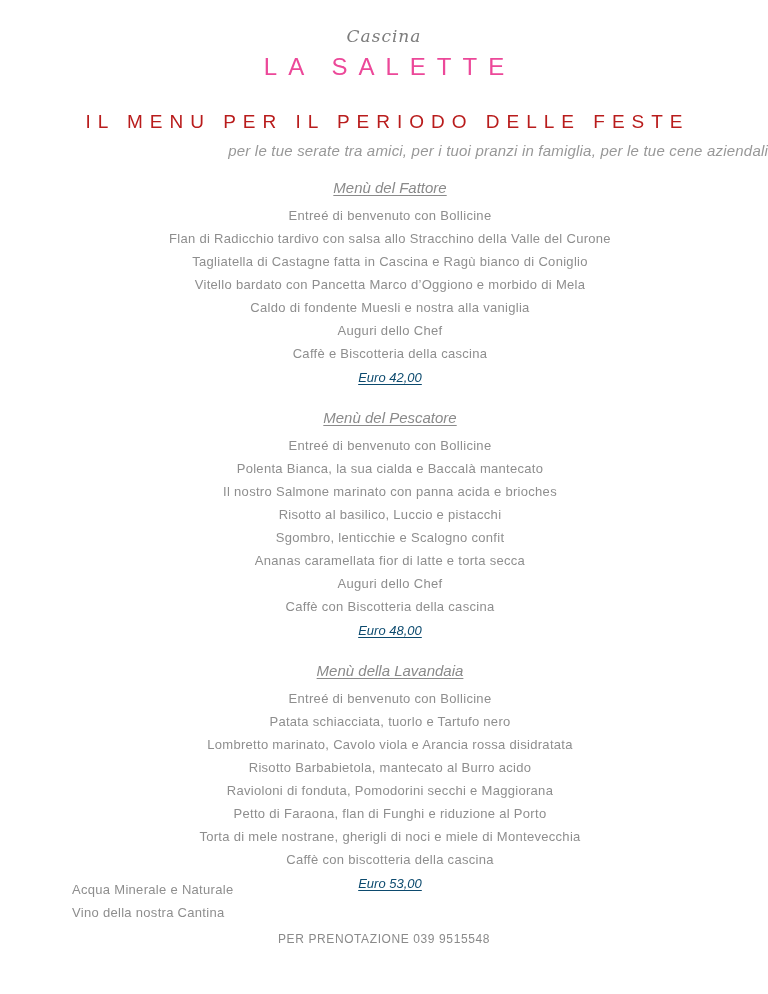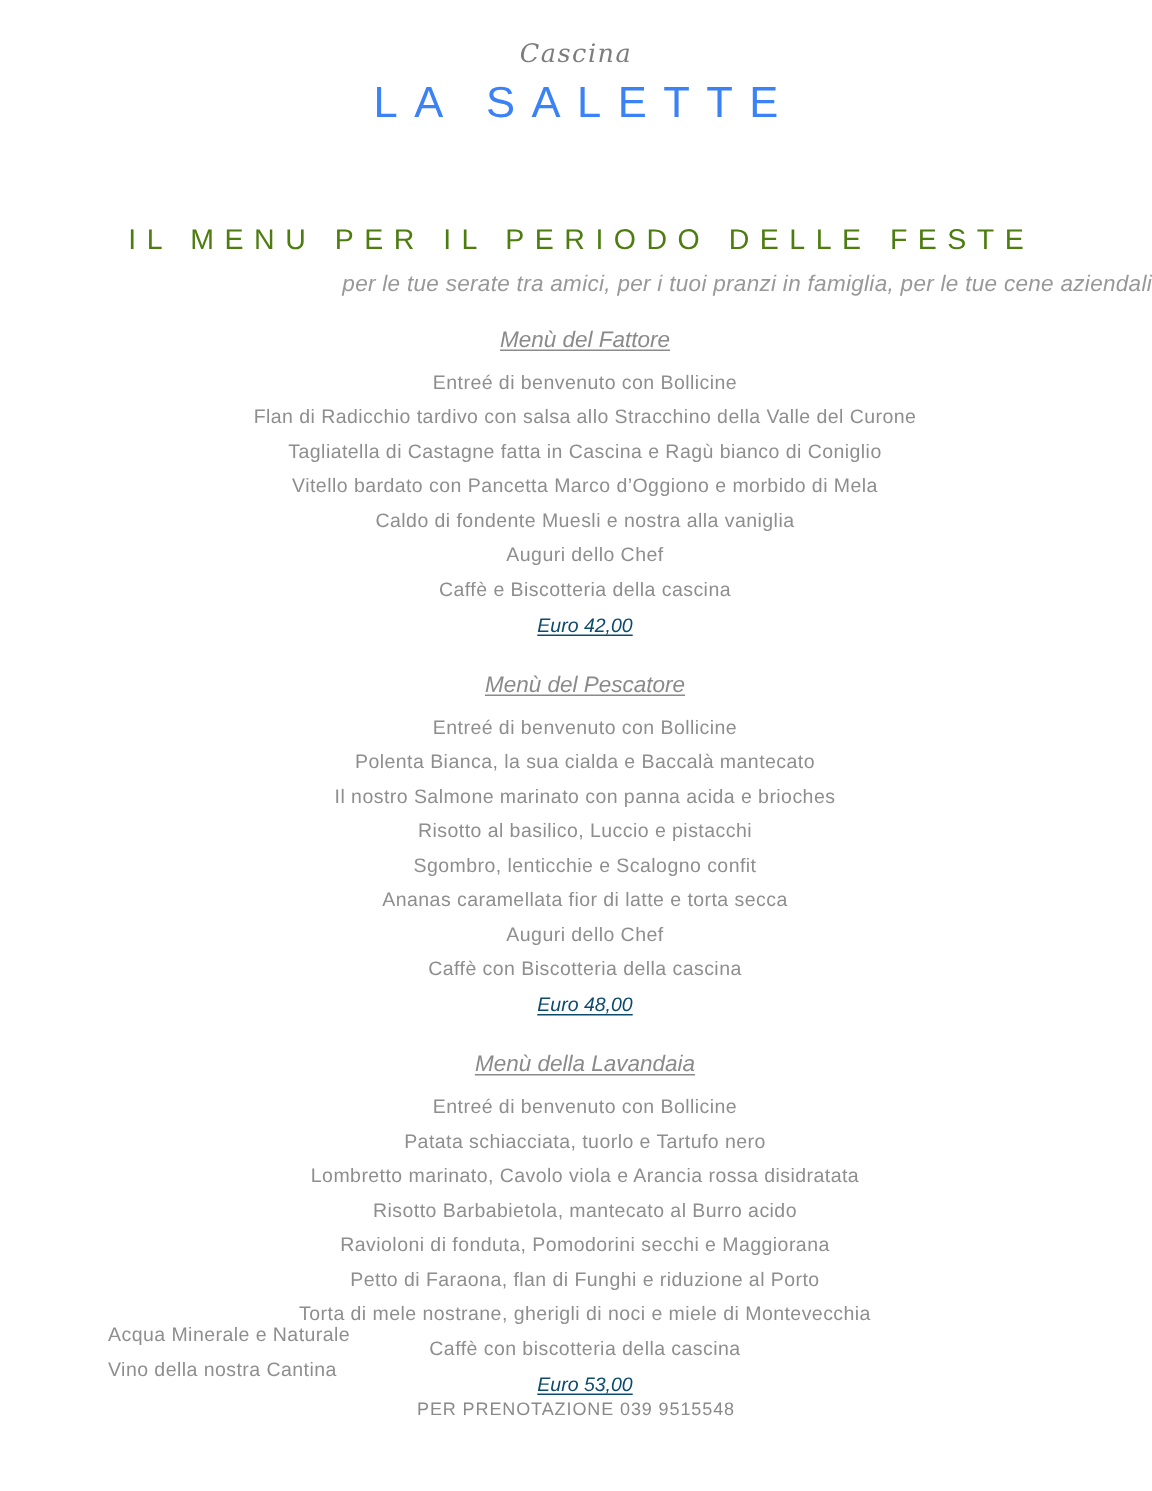--- a/index.html
+++ b/index.html
@@ -25,31 +25,31 @@
   }
   .brand-script {
     font-family: "DejaVu Serif", serif;
     font-style: italic;
     font-size: 17px;
     letter-spacing: 1px;
     color: #7d7d7d;
   }
   .brand-name {
     margin-top: 7px;
-    font-size: 29px;
+    font-size: 24px;
     font-weight: 400;
     letter-spacing: 11px;
-    color: #3b82f6;
+    color: #ec4899;
     text-indent: 11px; 
   }
   .feast-title {
-    margin-top: 64px;
+    margin-top: 30px;
     font-size: 19px;
     letter-spacing: 7px;
-    color: #4d7c0f;
+    color: #b91c1c;
     text-indent: 7px;
   }
   .feast-subtitle {
     margin-top: 9px;
     font-style: italic;
     font-size: 15px;
     color: #989898;
     letter-spacing: 0.2px;
     text-align: right;
   }

